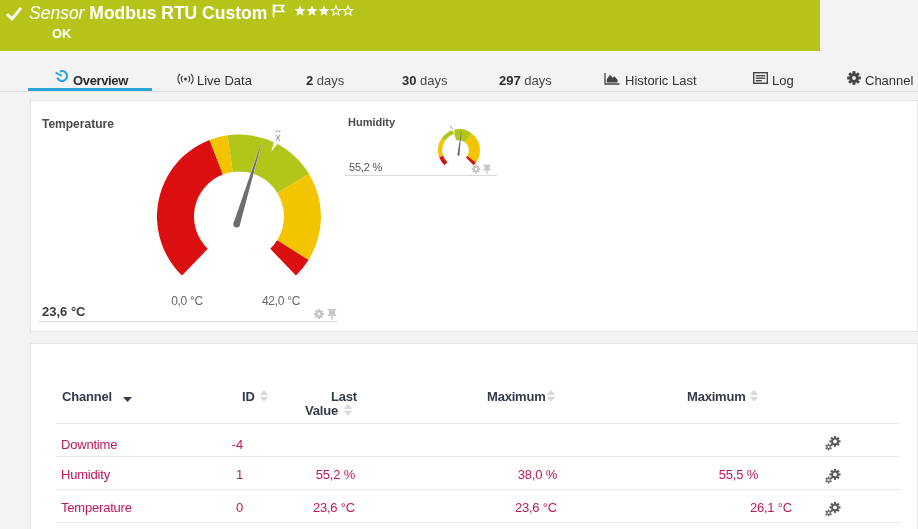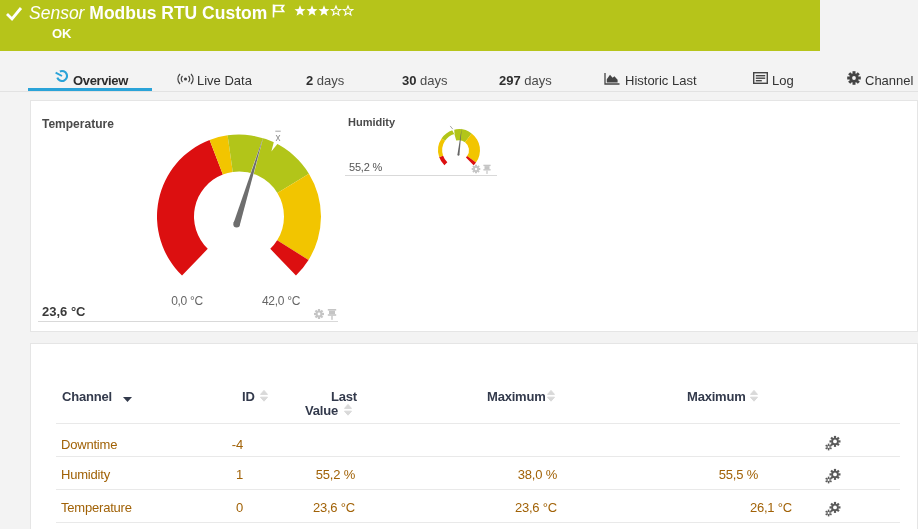--- a/index.html
+++ b/index.html
@@ -19,21 +19,21 @@
   
   .panel{background:#fff;border:1px solid #e5e5e5;}
   #p1{left:30px;top:100px;width:886px;height:230px;}
   #p2{left:30px;top:343px;width:886px;height:200px;}
   .wtitle{font-size:12px;font-weight:bold;color:#4a4a4a;}
   .wline{position:absolute;height:1px;background:#d9d9d9;}
   .glabel{font-size:12px;letter-spacing:-0.3px;color:#666;}
   .gval{font-size:13px;font-weight:bold;color:#3a3a3a;}
   
   .th{position:absolute;font-size:13px;letter-spacing:-0.2px;font-weight:bold;color:#333a4c;white-space:nowrap;}
-  .td{position:absolute;font-size:13px;letter-spacing:-0.2px;color:#a16207;white-space:nowrap;}
+  .td{position:absolute;font-size:13px;letter-spacing:-0.2px;color:#be185d;white-space:nowrap;}
   .rline{position:absolute;left:56px;width:844px;height:1px;background:#e9e9e9;}
 </style>
 </head>
 <body>
 <div id="hdr" class="abs">
   <svg class="abs" style="left:5px;top:5px" width="18" height="18" viewBox="0 0 18 18">
     <path d="M2,9 L7,14 L16,3" fill="none" stroke="#fff" stroke-width="2.8"></path>
   </svg>
   <div class="abs title"><i style="font-weight:normal">Sensor</i> <b>Modbus RTU Custom</b></div>
   <svg class="abs" style="left:271px;top:3px" width="16" height="16" viewBox="0 0 16 16">

